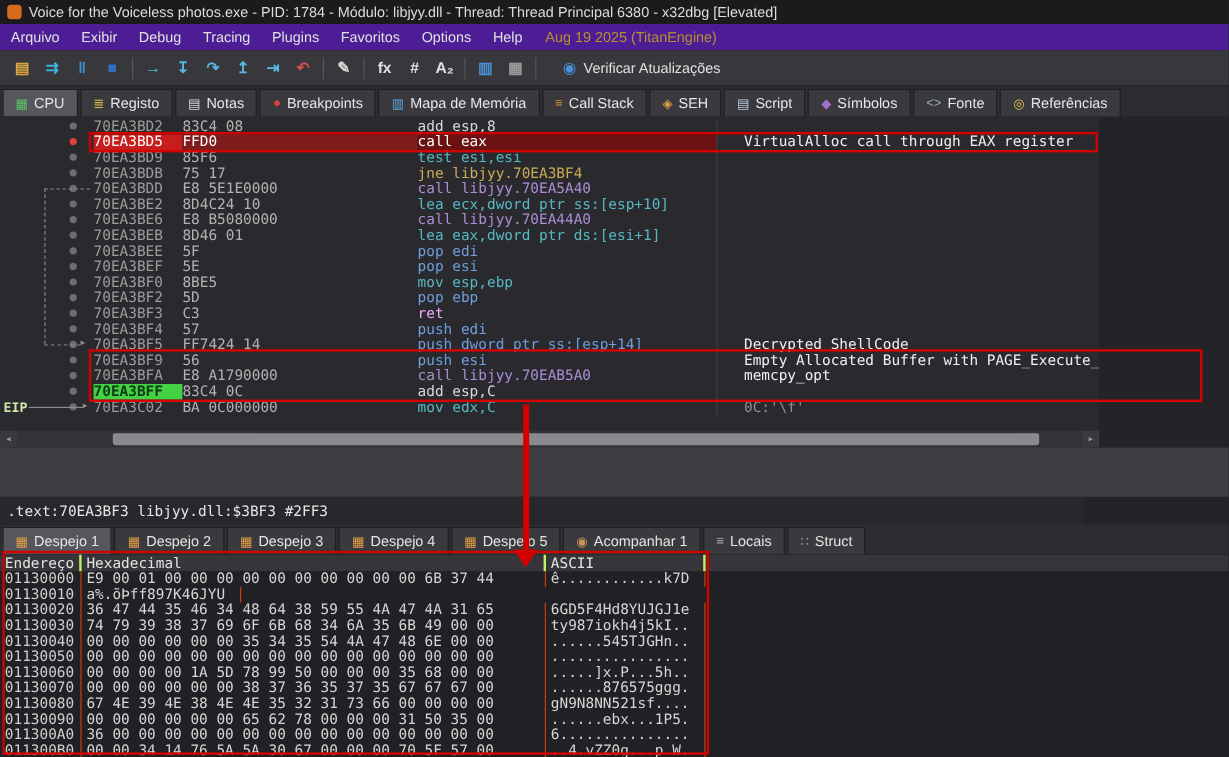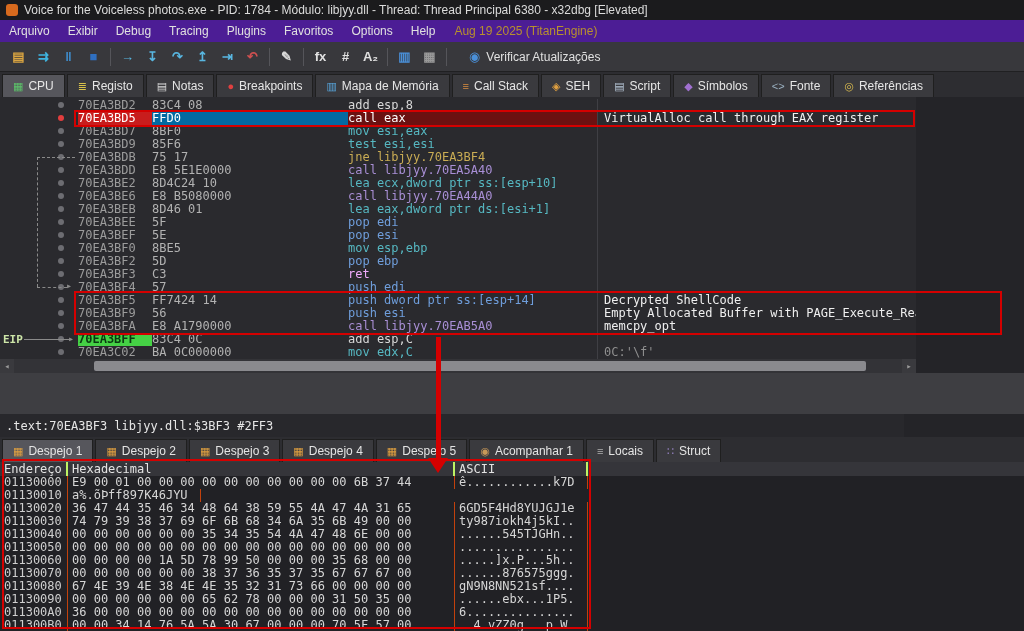--- a/index.html
+++ b/index.html
@@ -31,25 +31,25 @@
   
   .disasm{position:absolute;top:97px;left:0;width:916px;height:276px;background:#2a2a2e;font-family:"DejaVu Sans Mono",monospace;font-size:12px}
   #disasm-rows{padding-top:2px}
   .drow{display:flex;height:13px;line-height:13px;white-space:pre}
   .gut{flex:0 0 78px;position:relative}
   .dot{position:absolute;left:58px;top:3px;width:6px;height:6px;border-radius:50%;background:#6d6d72}
   .dot-bp{background:#e23e3e}
   .addr{flex:0 0 74px;color:#9c9c9c}
   .bytes{flex:0 0 196px;color:#b2b2b2}
   .instr{flex:0 0 249px}
-  .comment{flex:1;border-left:1px solid #3f3f44;padding-left:6px;color:#8f8f8f;overflow:hidden}
+  .comment{flex:1;border-left:1px solid #3f3f44;padding-left:22px;color:#8f8f8f;overflow:hidden}
   .c-hl{color:#efefef}
   .i-gen{color:#56b8c2}.i-call{color:#a98fd6}.i-jmp{color:#c9ac54}.i-push{color:#6f9edc}.i-ret{color:#f0abfc}.i-add{color:#d8d8d8}
   .bp-sel .addr{background:#c81d1d;color:#ffffff}
-  .bp-sel .bytes{background:#0369a1;color:#ffffff}
+  .bp-sel .bytes{background:#7f1d1d;color:#ffffff}
   .bp-sel .instr{background:#6b1111;color:#ffffff}
   .eip-row .addr{background:#45d145;color:#0a3b12;font-weight:bold}
 
   
   .jline{position:absolute;pointer-events:none}
   #jump-v{left:37px;top:60px;height:130px;border-left:1px dashed #8a8a8a}
   #jump-h-top{left:37px;top:60px;width:38px;border-top:1px dashed #8a8a8a}
   #jump-h-bot{left:37px;top:190px;width:30px;border-top:1px dashed #8a8a8a}
   #jump-arrow{left:66px;top:184px;color:#8a8a8a;font-size:10px;line-height:10px}
   #eip-line{left:24px;top:242px;width:46px;border-top:1px solid #8a8a8a}
@@ -189,21 +189,20 @@
       <div class="tab">
         <span class="tab-icon" style="color: rgb(224, 192, 80);">◎</span>
         <span class="tab-label">Referências</span>
       </div>
     </div>
 
   <div class="disasm">
     <div id="disasm-rows">
         <div class="drow"><span class="gut"><span class="dot"></span></span><span class="addr">70EA3BD2</span><span class="bytes">83C4 08</span><span class="instr i-add">add esp,8</span><span class="comment"></span></div>
         <div class="drow bp-sel"><span class="gut"><span class="dot dot-bp"></span></span><span class="addr">70EA3BD5</span><span class="bytes">FFD0</span><span class="instr i-call">call eax</span><span class="comment c-hl">VirtualAlloc call through EAX register</span></div>
-        <div class="drow"><span class="gut"><span class="dot"></span></span><span class="addr">70EA3BD7</span><span class="bytes">8BF0</span><span class="instr i-gen">mov esi,eax</span><span class="comment"></span></div>
         <div class="drow"><span class="gut"><span class="dot"></span></span><span class="addr">70EA3BD9</span><span class="bytes">85F6</span><span class="instr i-gen">test esi,esi</span><span class="comment"></span></div>
         <div class="drow"><span class="gut"><span class="dot"></span></span><span class="addr">70EA3BDB</span><span class="bytes">75 17</span><span class="instr i-jmp">jne libjyy.70EA3BF4</span><span class="comment"></span></div>
         <div class="drow"><span class="gut"><span class="dot"></span></span><span class="addr">70EA3BDD</span><span class="bytes">E8 5E1E0000</span><span class="instr i-call">call libjyy.70EA5A40</span><span class="comment"></span></div>
         <div class="drow"><span class="gut"><span class="dot"></span></span><span class="addr">70EA3BE2</span><span class="bytes">8D4C24 10</span><span class="instr i-gen">lea ecx,dword ptr ss:[esp+10]</span><span class="comment"></span></div>
         <div class="drow"><span class="gut"><span class="dot"></span></span><span class="addr">70EA3BE6</span><span class="bytes">E8 B5080000</span><span class="instr i-call">call libjyy.70EA44A0</span><span class="comment"></span></div>
         <div class="drow"><span class="gut"><span class="dot"></span></span><span class="addr">70EA3BEB</span><span class="bytes">8D46 01</span><span class="instr i-gen">lea eax,dword ptr ds:[esi+1]</span><span class="comment"></span></div>
         <div class="drow"><span class="gut"><span class="dot"></span></span><span class="addr">70EA3BEE</span><span class="bytes">5F</span><span class="instr i-push">pop edi</span><span class="comment"></span></div>
         <div class="drow"><span class="gut"><span class="dot"></span></span><span class="addr">70EA3BEF</span><span class="bytes">5E</span><span class="instr i-push">pop esi</span><span class="comment"></span></div>
         <div class="drow"><span class="gut"><span class="dot"></span></span><span class="addr">70EA3BF0</span><span class="bytes">8BE5</span><span class="instr i-gen">mov esp,ebp</span><span class="comment"></span></div>
         <div class="drow"><span class="gut"><span class="dot"></span></span><span class="addr">70EA3BF2</span><span class="bytes">5D</span><span class="instr i-push">pop ebp</span><span class="comment"></span></div>

